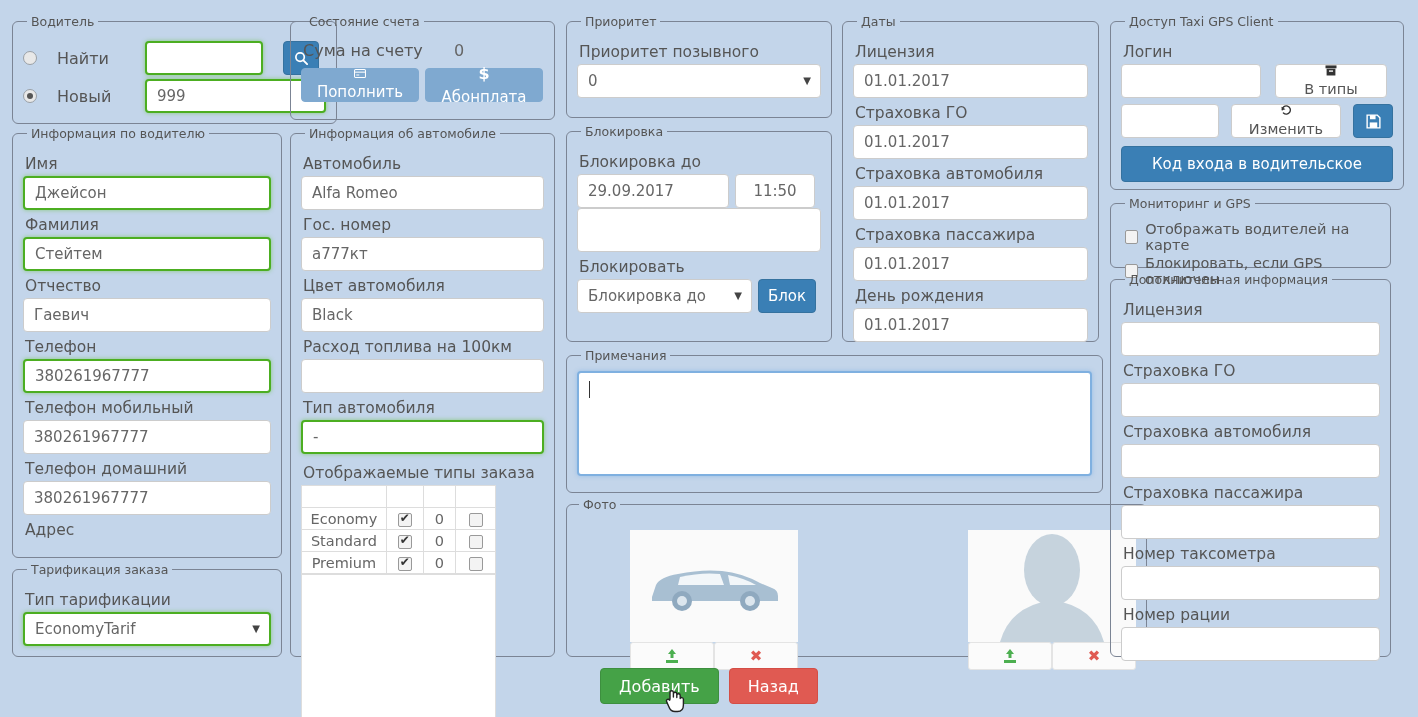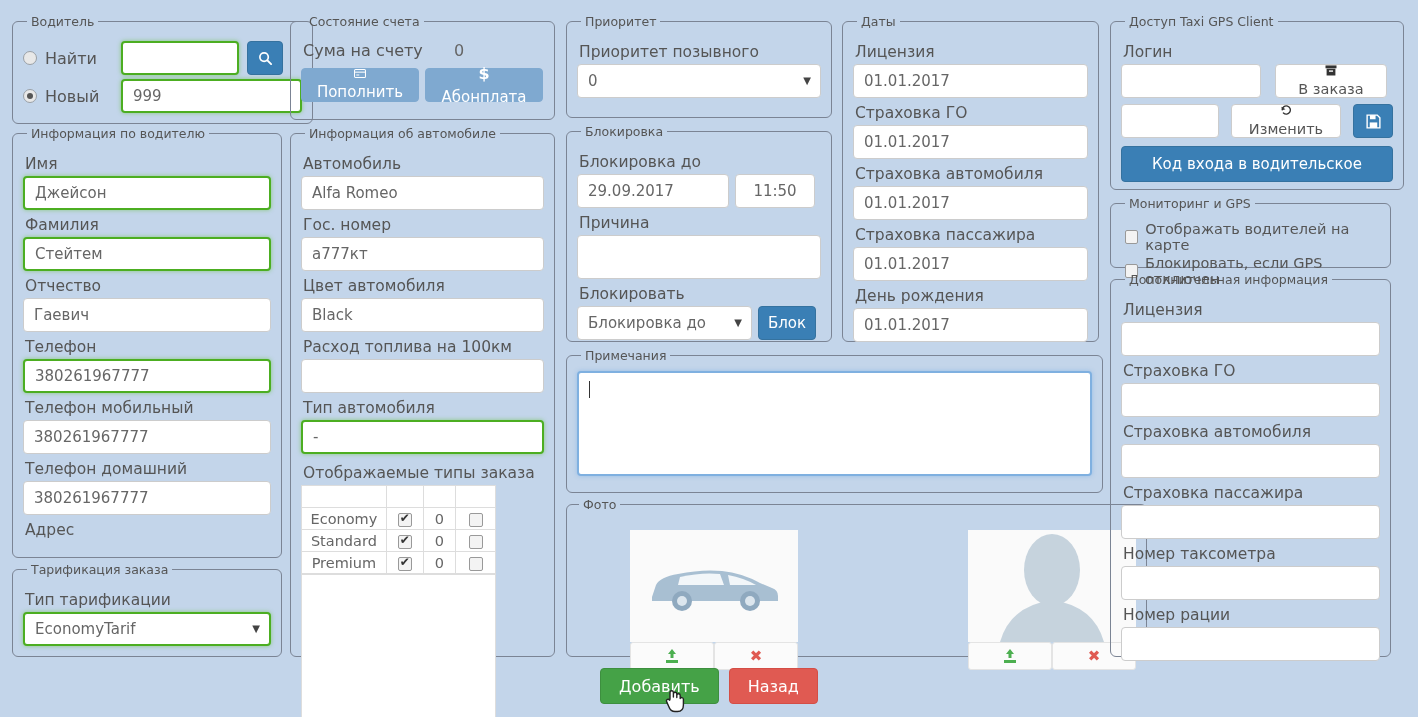--- a/index.html
+++ b/index.html
@@ -78,21 +78,21 @@
     flex-direction: column;
   }
   .btn-blue { background: #3a7fb5; border-color: #35729f; color: #fff; }
   .btn-lightblue { background: #7fa9d0; border-color: #7fa9d0; color: #fff; }
   .btn-white { background: #fff; border-color: #ccc; color: #555; }
   .btn-green { background: #45a247; border-color: #3d8f3f; color: #fff; }
   .btn-red { background: #e05a52; border-color: #d44e46; color: #fff; }
 
   
   #fs-driver { left: 12px; top: 14px; width: 270px; height: 110px; }
-  .radio-row { display: flex; align-items: center; gap: 8px; margin-top: 4px; }
+  .radio-row { display: flex; align-items: center; gap: 20px; margin-top: 4px; }
   .radio-row .rlabel { font-size: 16px; color: #555; width: 68px; }
   .radio {
     width: 14px; height: 14px; border-radius: 50%;
     border: 1px solid #9aa0a6; background: #e8e8e8;
     display: inline-block; position: relative; flex: none;
   }
   .radio.on::after {
     content: ""; position: absolute; left: 3px; top: 3px;
     width: 6px; height: 6px; border-radius: 50%; background: #555;
   }
@@ -300,21 +300,20 @@
     </div>
   </fieldset>
 
   <fieldset id="fs-block">
     <legend>Блокировка</legend>
     <div class="lbl">Блокировка до</div>
     <div class="row2">
       <div class="fld" style="width:152px;">29.09.2017</div>
       <div class="fld" style="width:80px;text-align:center;padding:0;">11:50</div>
     </div>
-    <div class="lbl">Причина</div>
     <div class="fld" style="height:44px;"></div>
     <div class="lbl">Блокировать</div>
     <div class="row2">
       <div class="fld sel" style="width:175px;">
         <span>Блокировка до</span>
         <span class="caret">▼</span>
       </div>
       <button class="btn btn-blue" style="width:58px;">Блок</button>
     </div>
   </fieldset>
@@ -391,21 +390,21 @@
     <legend>Доступ Taxi GPS Client</legend>
     <div class="lbl">Логин</div>
     <div class="row2">
       <div class="fld" style="width:140px;"></div>
       <button class="btn btn-white mini" style="width:112px;margin-left:8px;">
         <svg width="14" height="13" viewBox="0 0 14 13">
           <rect x="0.5" y="0.5" width="13" height="3.4" fill="#333"></rect>
           <rect x="1.8" y="4.4" width="10.4" height="8" fill="#333"></rect>
           <rect x="4.6" y="6.4" width="4.8" height="1.6" fill="#fff"></rect>
         </svg>
-        <span>В заказа</span>
+        <span>В типы</span>
       </button>
     </div>
     <div class="row2" style="margin-top:6px;">
       <div class="fld" style="width:98px;"></div>
       <button class="btn btn-white mini" style="width:110px;margin-left:6px;">
         <svg width="15" height="14" viewBox="0 0 15 14">
           <path d="M2 6 A5.2 5.2 0 1 1 3.6 10.2" fill="none" stroke="#333" stroke-width="1.7" stroke-linecap="round"></path>
           <path d="M1 2.2 L1.9 6.6 L6.2 5.3 Z" fill="#333"></path>
         </svg>
         <span>Изменить</span>

